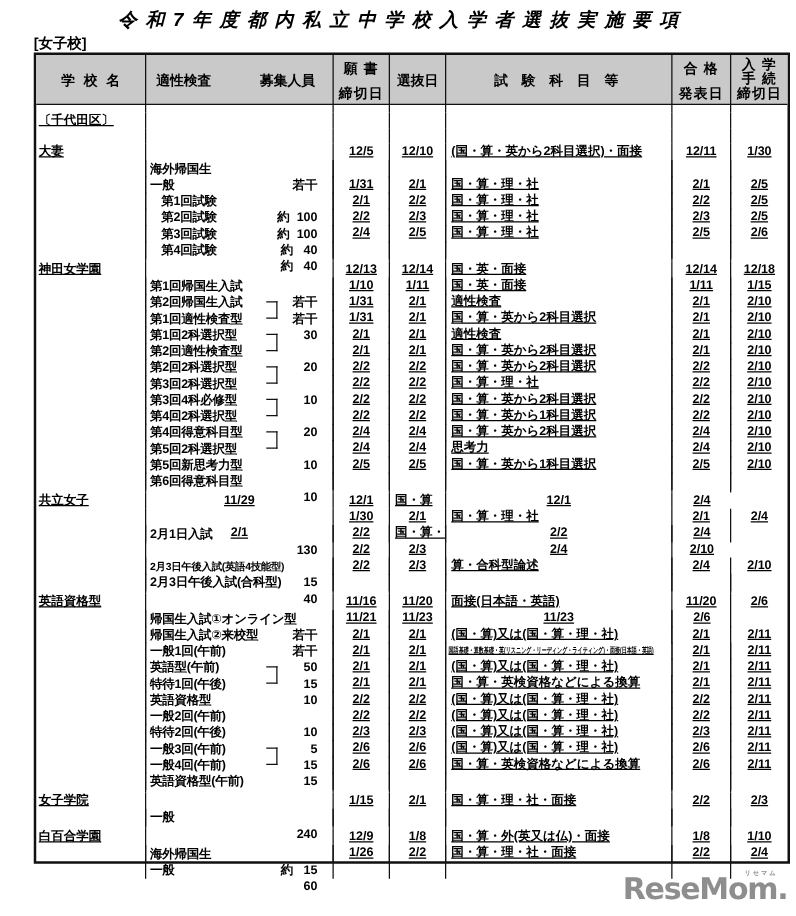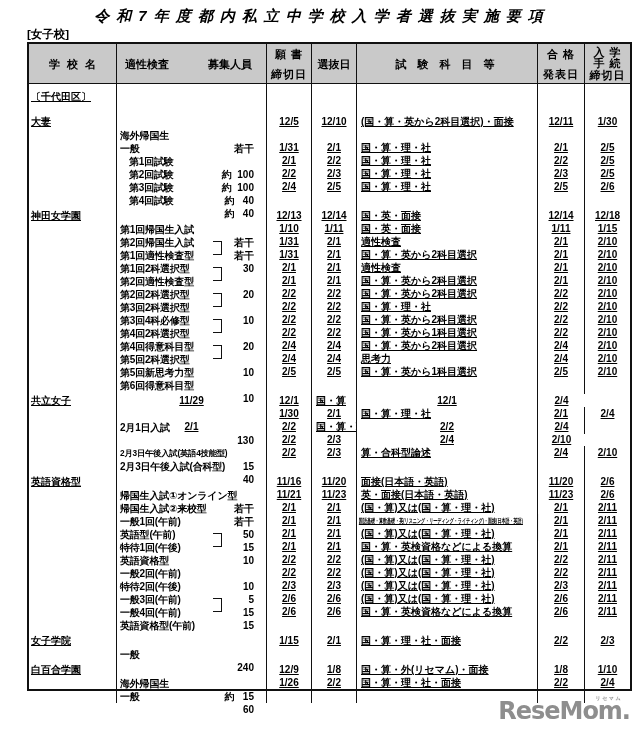--- a/index.html
+++ b/index.html
@@ -361,21 +361,20 @@
           <div class="c c4 date">11/20</div>
           <div class="c c5 subj">面接(日本語・英語)</div>
           <div class="c c6 date">11/20</div>
           <div class="c c7 date">2/6</div>
         </div>
         <div class="line h-row">
           <div class="c c1"></div>
           <div class="c c2"><span class="div-name" style="padding-left:3px">帰国生入試②来校型</span><span class="cap">若干</span></div>
           <div class="c c3 date">11/21</div>
           <div class="c c4 date">11/23</div>
-          <div class="c c5 subj">英・面接(日本語・英語)</div>
           <div class="c c6 date">11/23</div>
           <div class="c c7 date">2/6</div>
         </div>
         <div class="line h-row">
           <div class="c c1"></div>
           <div class="c c2"><span class="div-name" style="padding-left:3px">一般1回(午前)</span><span class="cap">50</span></div>
           <div class="c c3 date">2/1</div>
           <div class="c c4 date">2/1</div>
           <div class="c c5 subj">(国・算)又は(国・算・理・社)</div>
           <div class="c c6 date">2/1</div>
@@ -478,21 +477,21 @@
           <div class="c c4 date"></div>
           <div class="c c5 subj"></div>
           <div class="c c6 date"></div>
           <div class="c c7 date"></div>
         </div>
         <div class="line h-row">
           <div class="c c1">白百合学園</div>
           <div class="c c2"><span class="div-name" style="padding-left:3px">海外帰国生</span><span class="cap">約   15</span></div>
           <div class="c c3 date">12/9</div>
           <div class="c c4 date">1/8</div>
-          <div class="c c5 subj">国・算・外(リセマム)・面接</div>
+          <div class="c c5 subj">国・算・外(英又は仏)・面接</div>
           <div class="c c6 date">1/8</div>
           <div class="c c7 date">1/10</div>
         </div>
         <div class="line h-row">
           <div class="c c1"></div>
           <div class="c c2"><span class="div-name" style="padding-left:3px">一般</span><span class="cap">60</span></div>
           <div class="c c3 date">1/26</div>
           <div class="c c4 date">2/2</div>
           <div class="c c5 subj">国・算・理・社・面接</div>
           <div class="c c6 date">2/2</div>

